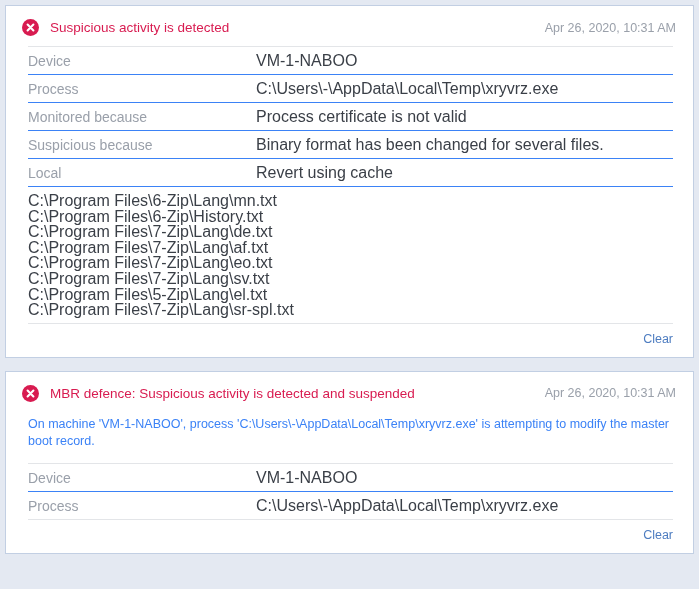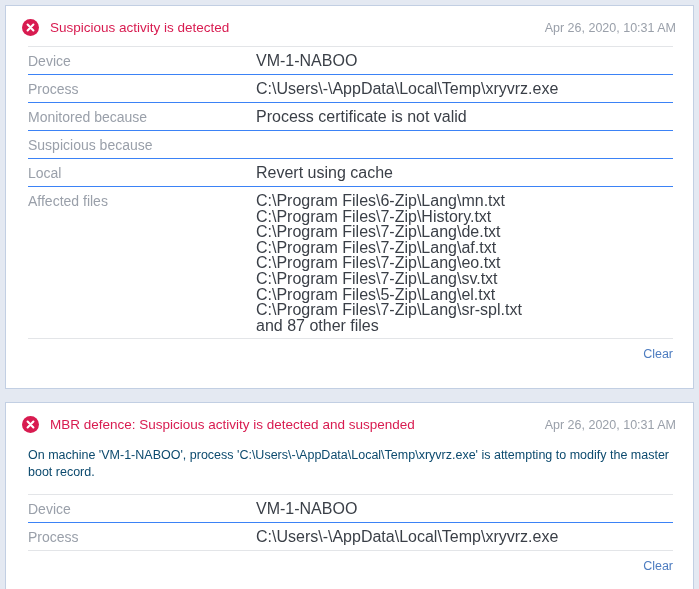--- a/index.html
+++ b/index.html
@@ -60,21 +60,21 @@
     overflow: hidden;
   }
   .card-time {
     color: #9aa0aa;
     font-size: 12.5px;
     flex: 0 0 auto;
     white-space: nowrap;
   }
   .card-desc {
     padding: 4px 22px 13px 22px;
-    color: #0c4a6e;
+    color: #3b82f6;
     font-size: 12.5px;
     line-height: 17px;
   }
   .detail-table {
     padding: 0 20px 0 22px;
   }
   .detail-row {
     display: flex;
     align-items: flex-start;
     border-top: 1px solid #3b82f6;
@@ -101,21 +101,21 @@
   .file-list {
     display: block;
     line-height: 15.6px;
   }
   .file-list span {
     display: block;
     white-space: nowrap;
   }
   .card-footer {
     border-top: 1px solid #e3e5e8;
-    margin: 0 20px 16px 22px;
+    margin: 0 20px 0 22px;
     padding: 8px 0 11px 0;
     text-align: right;
   }
   .clear-link {
     color: #4d7cc0;
     font-size: 12.5px;
     text-decoration: none;
     cursor: pointer;
   }
 </style>
@@ -143,37 +143,36 @@
       <div class="detail-row">
         <div class="detail-label">Process</div>
         <div class="detail-value">C:\Users\-\AppData\Local\Temp\xryvrz.exe</div>
       </div>
       <div class="detail-row">
         <div class="detail-label">Monitored because</div>
         <div class="detail-value">Process certificate is not valid</div>
       </div>
       <div class="detail-row">
         <div class="detail-label">Suspicious because</div>
+        <div class="detail-value">Binary format has been changed for several files.</div>
       </div>
       <div class="detail-row">
         <div class="detail-label">Local</div>
         <div class="detail-value">Revert using cache</div>
       </div>
       <div class="detail-row">
-        <div class="detail-label">Affected files</div>
         <div class="detail-value file-list">
             <span>C:\Program Files\6-Zip\Lang\mn.txt</span>
-            <span>C:\Program Files\7-Zip\History.txt</span>
+            <span>C:\Program Files\6-Zip\History.txt</span>
             <span>C:\Program Files\7-Zip\Lang\de.txt</span>
             <span>C:\Program Files\7-Zip\Lang\af.txt</span>
             <span>C:\Program Files\7-Zip\Lang\eo.txt</span>
             <span>C:\Program Files\7-Zip\Lang\sv.txt</span>
             <span>C:\Program Files\5-Zip\Lang\el.txt</span>
             <span>C:\Program Files\7-Zip\Lang\sr-spl.txt</span>
-            <span>and 87 other files</span>
           </div>
       </div>
     </div>
 
     <div class="card-footer">
       <a class="clear-link">Clear</a>
     </div>
   </div>
 
   <div class="alert-card">

